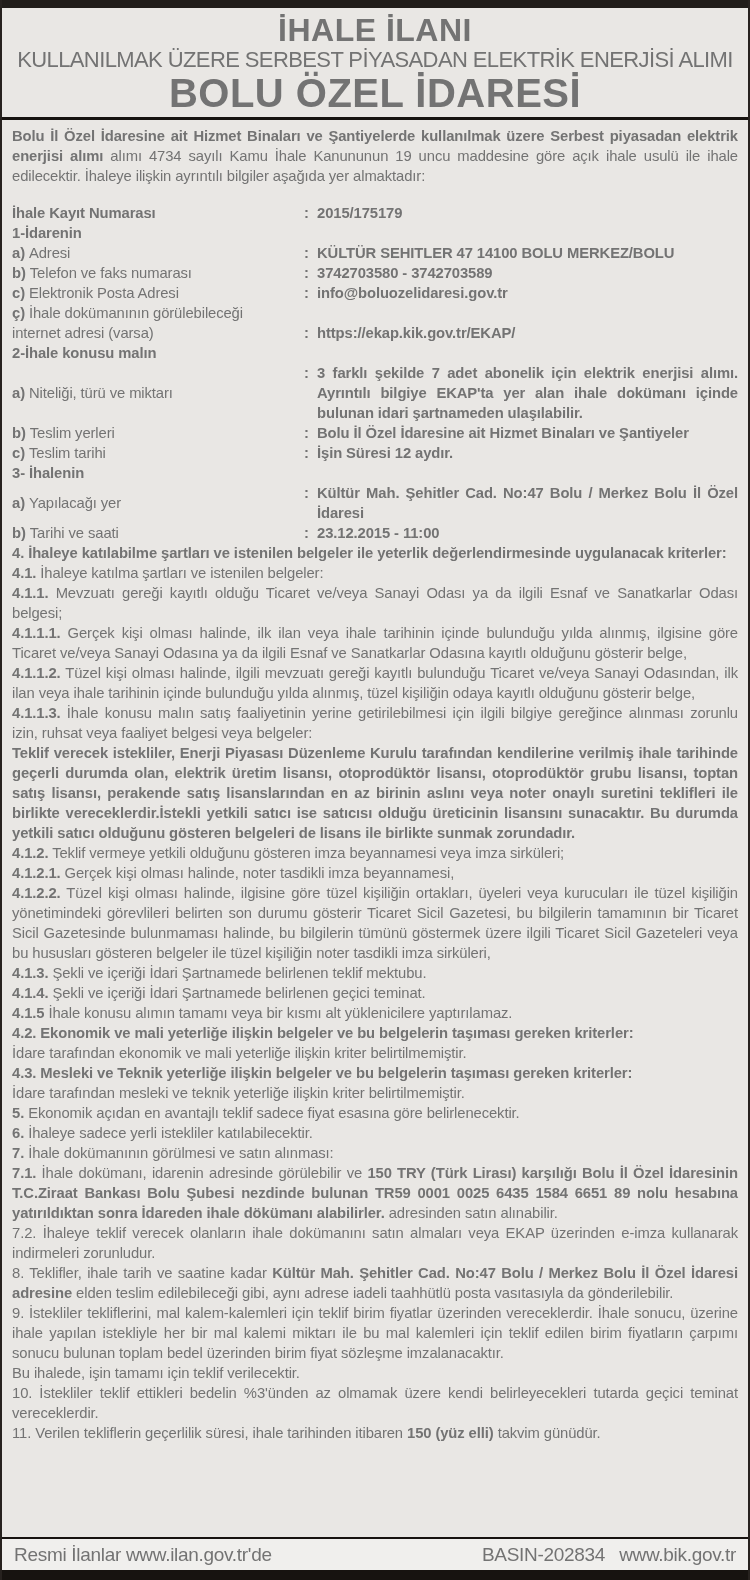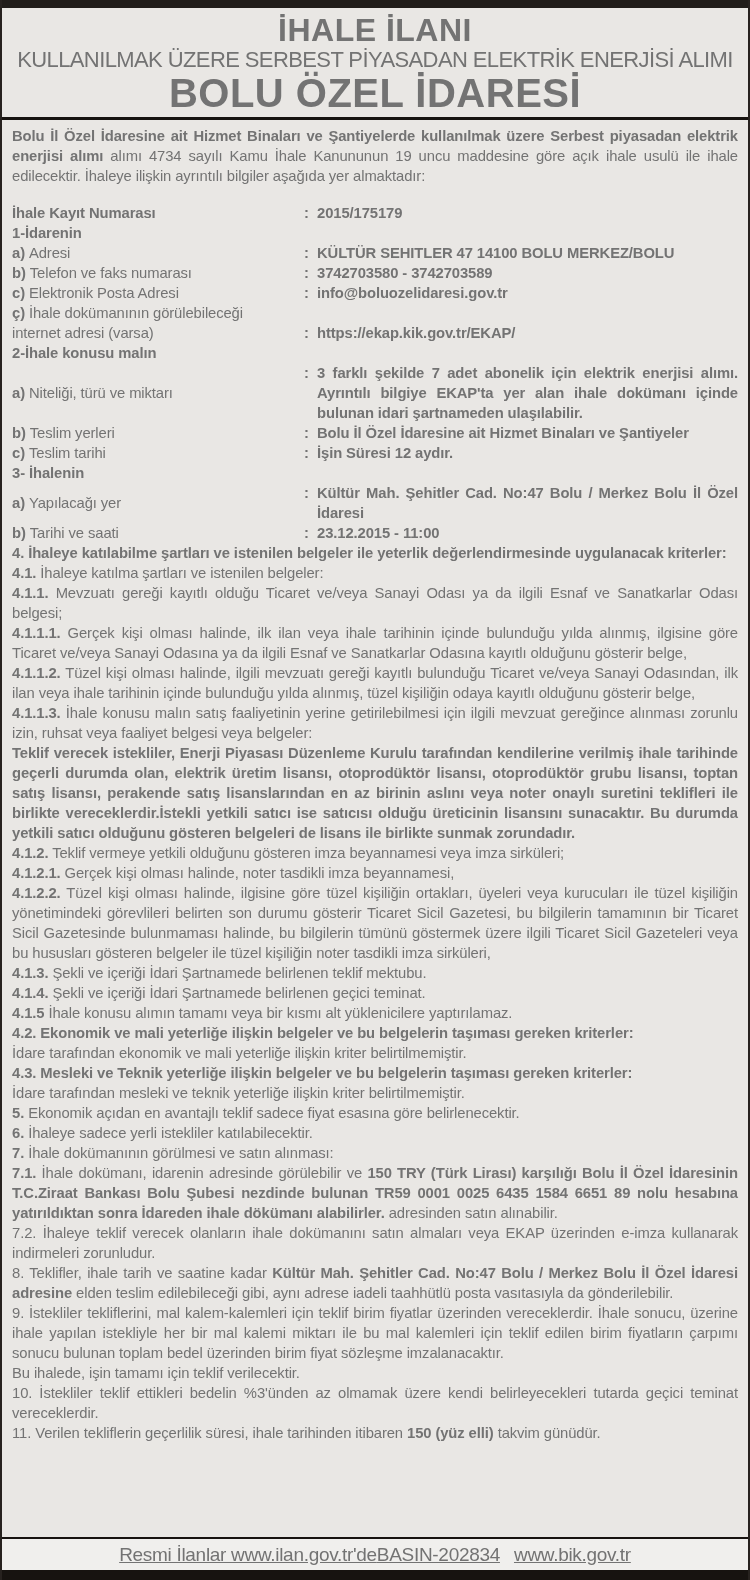--- a/index.html
+++ b/index.html
@@ -20,22 +20,22 @@
   .b{font-weight:bold;}
   .kv-row{display:flex;align-items:center;}
   .kv-label{width:292px;flex:none;}
   .kv-value{flex:1;display:flex;align-items:flex-start;}
   .kv-colon{flex:none;width:13px;font-weight:bold;}
   .kv-value-text{flex:1;text-align:justify;}
   .para{text-align:justify;}
   .footer{
     position:absolute;left:0;right:0;bottom:10px;height:31px;
     border-top:2px solid #171310;background:#f0efed;
-    display:flex;justify-content:center;align-items:center;
-    padding:0 12px;font-size:19px;letter-spacing:-0.3px;text-decoration:underline;
+    display:flex;justify-content:space-between;align-items:center;
+    padding:0 12px;font-size:19px;letter-spacing:-0.3px;
   }
   .footer-right{display:flex;gap:14px;}
 </style>
 </head>
 <body>
 
 <div class="page">
   <div class="top-band"></div>
 
   <div class="header">
@@ -129,21 +129,21 @@
             <div class="kv-value-text"><span class="b">23.12.2015 - 11:00</span></div>
           </div>
         </div>
       </div>
     <div>
         <div class="para"><span class="b">4. İhaleye katılabilme şartları ve istenilen belgeler ile yeterlik değerlendirmesinde uygulanacak kriterler:</span></div>
         <div class="para"><span class="b">4.1.</span><span> İhaleye katılma şartları ve istenilen belgeler:</span></div>
         <div class="para"><span class="b">4.1.1.</span><span> Mevzuatı gereği kayıtlı olduğu Ticaret ve/veya Sanayi Odası ya da ilgili Esnaf ve Sanatkarlar Odası belgesi;</span></div>
         <div class="para"><span class="b">4.1.1.1.</span><span> Gerçek kişi olması halinde, ilk ilan veya ihale tarihinin içinde bulunduğu yılda alınmış, ilgisine göre Ticaret ve/veya Sanayi Odasına ya da ilgili Esnaf ve Sanatkarlar Odasına kayıtlı olduğunu gösterir belge,</span></div>
         <div class="para"><span class="b">4.1.1.2.</span><span> Tüzel kişi olması halinde, ilgili mevzuatı gereği kayıtlı bulunduğu Ticaret ve/veya Sanayi Odasından, ilk ilan veya ihale tarihinin içinde bulunduğu yılda alınmış, tüzel kişiliğin odaya kayıtlı olduğunu gösterir belge,</span></div>
-        <div class="para"><span class="b">4.1.1.3.</span><span> İhale konusu malın satış faaliyetinin yerine getirilebilmesi için ilgili mevzuat gereğince alınması zorunlu izin, ruhsat veya faaliyet belgesi veya belgeler:</span></div>
+        <div class="para"><span class="b">4.1.1.3.</span><span> İhale konusu malın satış faaliyetinin yerine getirilebilmesi için ilgili bilgiye gereğince alınması zorunlu izin, ruhsat veya faaliyet belgesi veya belgeler:</span></div>
         <div class="para"><span class="b">Teklif verecek istekliler, Enerji Piyasası Düzenleme Kurulu tarafından kendilerine verilmiş ihale tarihinde geçerli durumda olan, elektrik üretim lisansı, otoprodüktör lisansı, otoprodüktör grubu lisansı, toptan satış lisansı, perakende satış lisanslarından en az birinin aslını veya noter onaylı suretini teklifleri ile birlikte vereceklerdir.İstekli yetkili satıcı ise satıcısı olduğu üreticinin lisansını sunacaktır. Bu durumda yetkili satıcı olduğunu gösteren belgeleri de lisans ile birlikte sunmak zorundadır.</span></div>
         <div class="para"><span class="b">4.1.2.</span><span> Teklif vermeye yetkili olduğunu gösteren imza beyannamesi veya imza sirküleri;</span></div>
         <div class="para"><span class="b">4.1.2.1.</span><span> Gerçek kişi olması halinde, noter tasdikli imza beyannamesi,</span></div>
         <div class="para"><span class="b">4.1.2.2.</span><span> Tüzel kişi olması halinde, ilgisine göre tüzel kişiliğin ortakları, üyeleri veya kurucuları ile tüzel kişiliğin yönetimindeki görevlileri belirten son durumu gösterir Ticaret Sicil Gazetesi, bu bilgilerin tamamının bir Ticaret Sicil Gazetesinde bulunmaması halinde, bu bilgilerin tümünü göstermek üzere ilgili Ticaret Sicil Gazeteleri veya bu hususları gösteren belgeler ile tüzel kişiliğin noter tasdikli imza sirküleri,</span></div>
         <div class="para"><span class="b">4.1.3.</span><span> Şekli ve içeriği İdari Şartnamede belirlenen teklif mektubu.</span></div>
         <div class="para"><span class="b">4.1.4.</span><span> Şekli ve içeriği İdari Şartnamede belirlenen geçici teminat.</span></div>
         <div class="para"><span class="b">4.1.5</span><span> İhale konusu alımın tamamı veya bir kısmı alt yüklenicilere yaptırılamaz.</span></div>
         <div class="para"><span class="b">4.2. Ekonomik ve mali yeterliğe ilişkin belgeler ve bu belgelerin taşıması gereken kriterler:</span></div>
         <div class="para"><span>İdare tarafından ekonomik ve mali yeterliğe ilişkin kriter belirtilmemiştir.</span></div>
         <div class="para"><span class="b">4.3. Mesleki ve Teknik yeterliğe ilişkin belgeler ve bu belgelerin taşıması gereken kriterler:</span></div>

